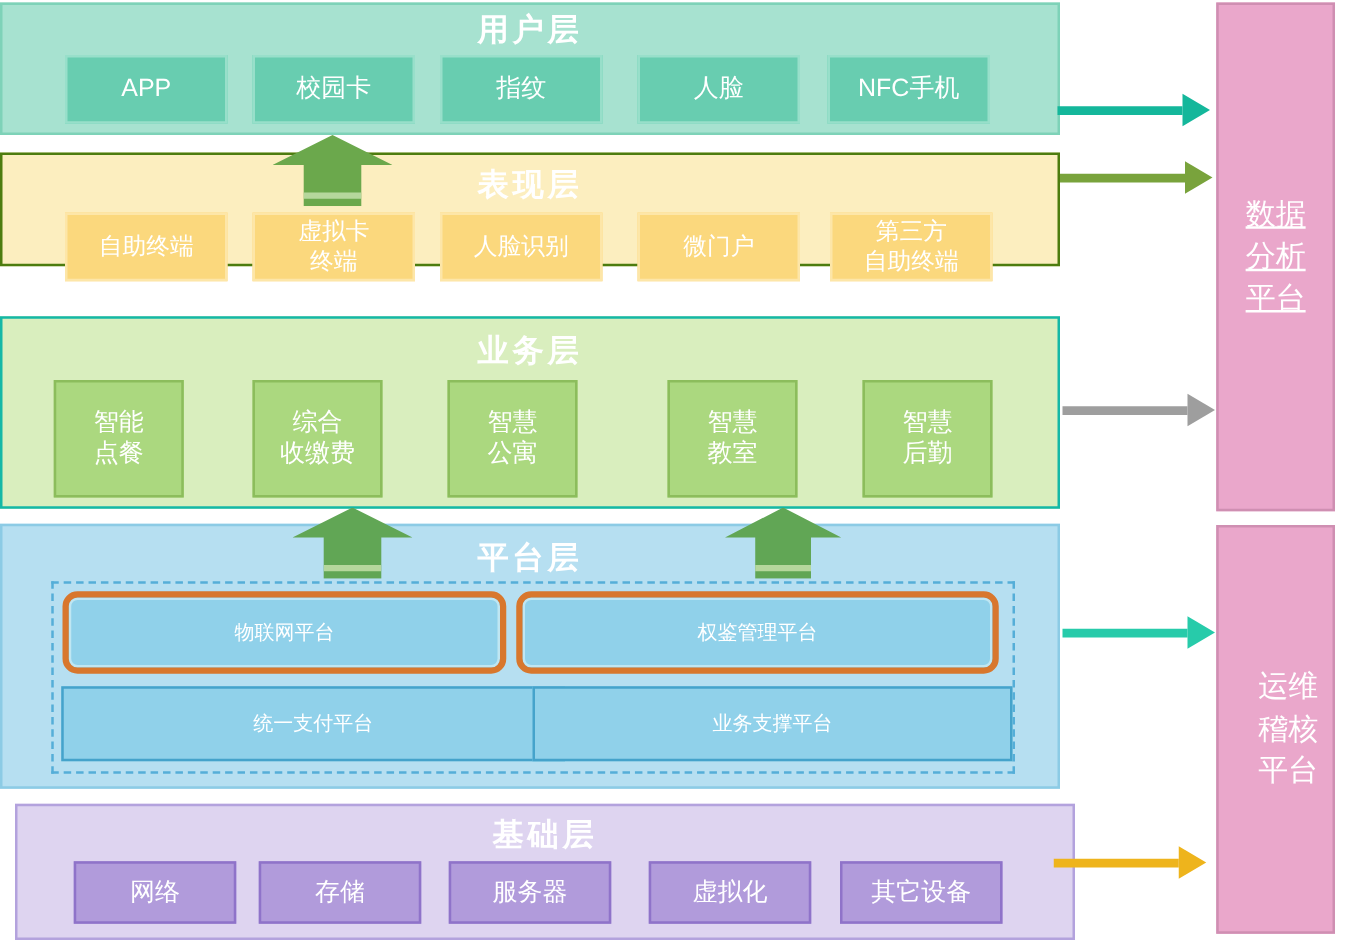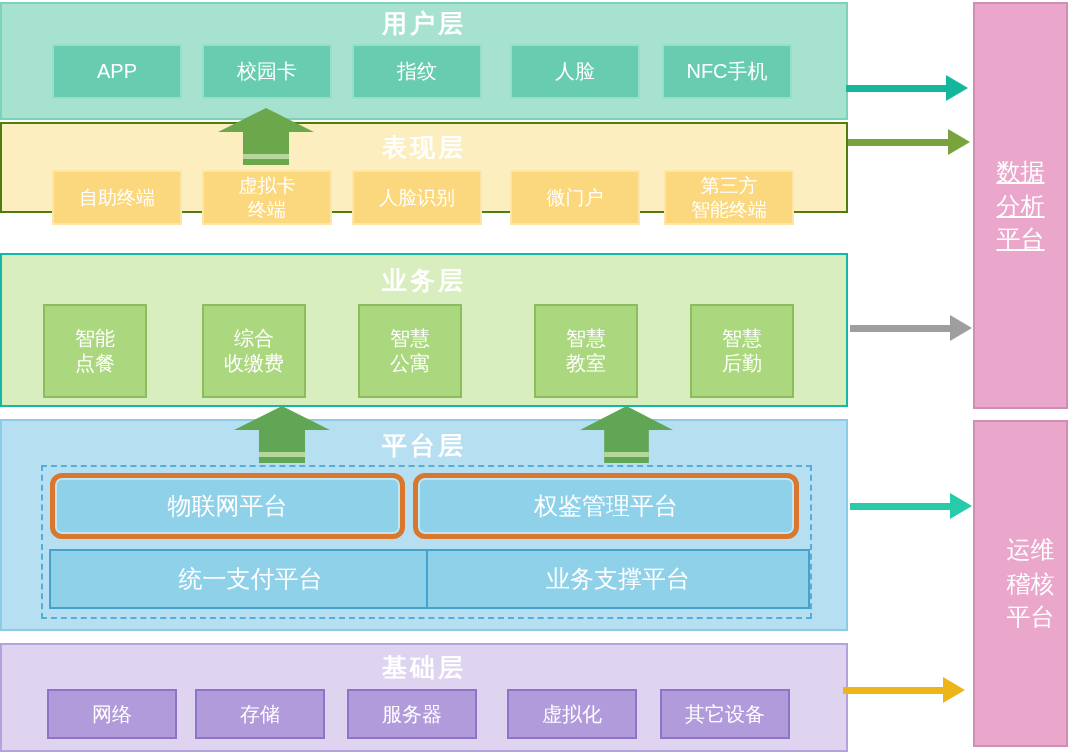--- a/index.html
+++ b/index.html
@@ -1,42 +1,42 @@
 <!DOCTYPE html>
 <html><head>
 <meta charset="utf-8">
 <style>
   html,body{margin:0;padding:0;background:#ffffff;}
   body{font-family:"Liberation Sans","DejaVu Sans",sans-serif;}
   .stage{position:relative;width:1076px;height:754px;background:#ffffff;overflow:hidden;}
 
   
   .band{position:absolute;left:0;width:848px;box-sizing:border-box;}
-  .band-user{top:2px;height:118px;background:#a7e2d0;border:2px solid #7ed2b8;}
+  .band-user{top:2px;height:106px;background:#a7e2d0;border:2px solid #7ed2b8;}
   .band-pres{top:122px;height:91px;background:#fceebf;border:2px solid #4d7c0f;}
   .band-biz{top:253px;height:154px;background:#d9eebe;border:2px solid #14b8a6;}
   .band-plat{top:419px;height:212px;background:#b6dff1;border:2px solid #8ccbe5;}
-  .band-base{top:643px;height:109px;background:#ded4f0;border:2px solid #b3a2dd;}
+  .band-base{top:643px;height:109px;background:#ded4f0;border:2px solid #b3a2dd;margin-left:12px;}
 
   .band-title{position:absolute;left:0;width:100%;text-align:center;
     font-size:25px;font-weight:bold;color:#ffffff;letter-spacing:3px;}
 
   
   .box{position:absolute;box-sizing:border-box;display:flex;align-items:center;justify-content:center;
     text-align:center;color:#ffffff;white-space:pre-line;line-height:1.25;}
   .ub{top:40px;height:55px;width:130px;background:#68cdb0;border:2px solid #98dfca;font-size:20px;}
   .pb{top:46px;height:55px;width:130px;background:#fbd87d;border:2px solid #fde6a8;font-size:19px;}
   .bb{top:49px;height:94px;width:104px;background:#abd87f;border:2px solid #8cbd5c;font-size:20px;}
   .fb{top:44px;height:50px;width:130px;background:#b19bdb;border:2px solid #8f73c9;font-size:20px;}
 
   
   .dashed-wrap{position:absolute;left:39px;top:44px;width:771px;height:154px;
     border:2px dashed #55aed8;box-sizing:border-box;}
   .plat-box{position:absolute;box-sizing:border-box;display:flex;align-items:center;justify-content:center;
-    color:#ffffff;font-size:24px;background:#90d1ea;}
+    color:#ffffff;font-size:16px;background:#90d1ea;}
   .plat-orange{border:5px solid #d8772d;border-radius:12px;box-shadow:inset 0 0 0 2px #bfe6f2;}
   .plat-plain{border:2px solid #45a3cb;}
 
   
   .panel{position:absolute;left:973px;width:95px;box-sizing:border-box;background:#eaa7cb;
     border:2px solid #cf8fb2;display:flex;align-items:center;justify-content:center;
     color:#ffffff;font-size:24px;line-height:1.4;text-align:center;white-space:pre-line;}
   .panel-data{top:2px;height:407px;text-decoration:underline;}
   .panel-ops{top:420px;height:327px;padding-left:20px;}
 
@@ -75,21 +75,21 @@
   </div>
 
   <div class="band band-pres">
     <div class="band-title" style="top:7px">表现层</div>
     <div class="box pb" style="left:50px">自助终端</div>
     <div class="box pb" style="left:200px">虚拟卡
 终端</div>
     <div class="box pb" style="left:350px">人脸识别</div>
     <div class="box pb" style="left:508px">微门户</div>
     <div class="box pb" style="left:662px">第三方
-智能终端</div>
+自助终端</div>
   </div>
 
   <div class="band band-biz">
     <div class="band-title" style="top:9px">业务层</div>
     <div class="box bb" style="left:41px">智能
 点餐</div>
     <div class="box bb" style="left:200px">综合
 收缴费</div>
     <div class="box bb" style="left:356px">智慧
 公寓</div>

